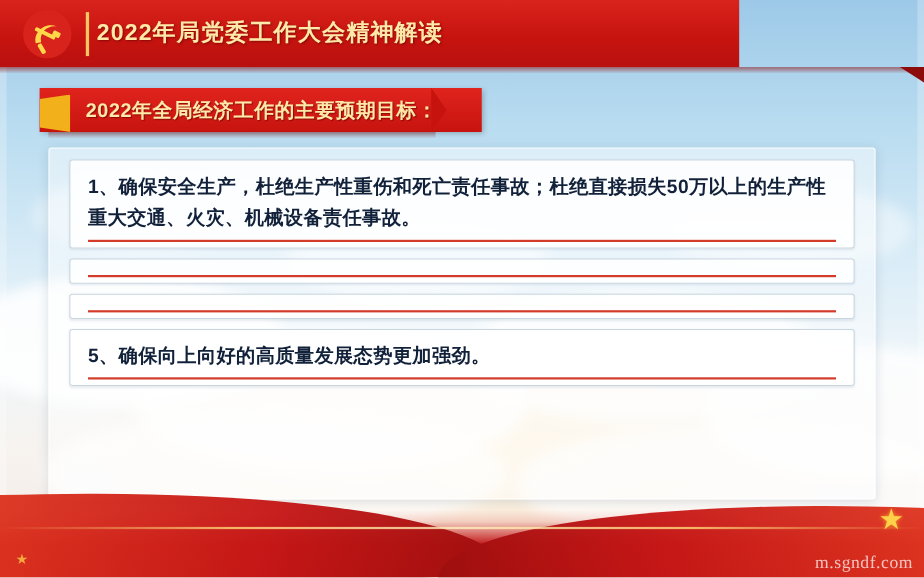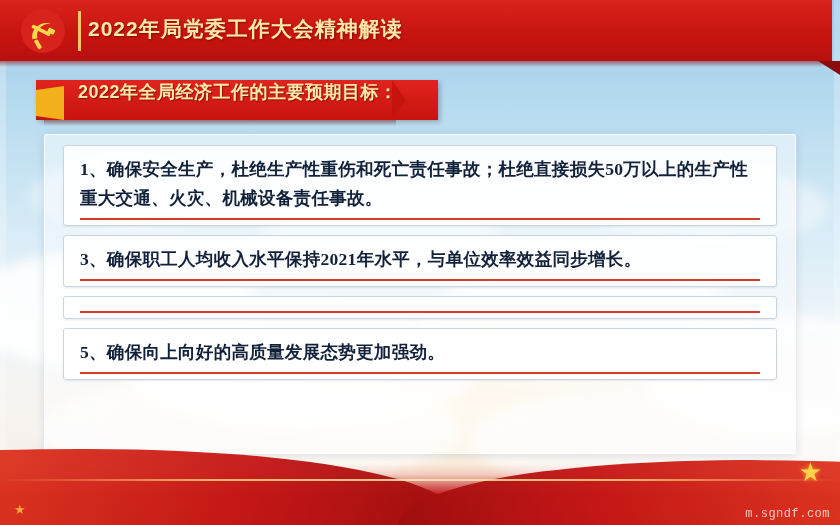--- a/index.html
+++ b/index.html
@@ -41,21 +41,21 @@
     width: 680px;
     height: 220px;
     background: radial-gradient(ellipse at center, rgba(255,245,225,.95) 0%, rgba(255,235,205,.45) 45%, rgba(255,235,205,0) 72%);
     pointer-events: none;
   }
 
   
   .header-bar {
     position: absolute;
     left: 0; top: 0;
-    width: 832px;
+    width: 672px;
     height: 61px;
     background: linear-gradient(180deg, #d9231d 0%, #c8140f 55%, #b81010 100%);
   }
   .header-bar:after {
     content: "";
     position: absolute;
     left: 0; bottom: -6px;
     width: 840px; height: 6px;
     background: linear-gradient(180deg, rgba(140,10,10,.55), rgba(140,10,10,0));
   }
@@ -90,21 +90,21 @@
   }
 
   
   .ribbon {
     position: absolute;
     left: 36px; top: 80px;
     height: 40px;
     background: linear-gradient(180deg, #e0241d 0%, #c7130e 100%);
     padding: 0 40px 0 42px;
     display: flex;
-    align-items: flex-start;
+    align-items: center;
     box-shadow: 2px 2px 5px rgba(0,0,0,.25);
   }
   .ribbon-text {
     font-size: 18px;
     font-weight: bold;
     color: #ffe9a8;
     letter-spacing: .5px;
     white-space: nowrap;
     text-shadow: 1px 1px 1px rgba(80,0,0,.55);
   }
@@ -152,21 +152,21 @@
     border-radius: 3px;
     box-shadow: 0 1px 2px rgba(70,100,130,.12);
     padding: 9px 16px 12px 16px;
     box-sizing: border-box;
   }
   .item-text {
     font-size: 17.5px;
     line-height: 29px;
     color: #12213a;
     letter-spacing: .3px;
-    font-family: Liberation Serif, serif;
+    font-family: Liberation Sans, sans-serif;
     font-weight: 600;
   }
   .underline {
     position: absolute;
     left: 16px;
     right: 16px;
     bottom: 5px;
     height: 2px;
     background: #d33b2a;
   }
@@ -214,24 +214,24 @@
   .star-small {
     position: absolute;
     left: 14px; bottom: 8px;
     color: #ffd24a;
     font-size: 13px;
     opacity: .75;
   }
   .watermark {
     position: absolute;
     right: 10px; bottom: 4px;
-    font-size: 12px;
+    font-size: 16px;
     color: rgba(255,255,255,.72);
     letter-spacing: .5px;
-    font-family: Liberation Mono, monospace;
+    font-family: Liberation Serif, serif;
   }
 
   
   .edge-left, .edge-right {
     position: absolute;
     top: 0; width: 6px; height: 525px;
     background: rgba(255,255,255,.25);
   }
   .edge-left { left: 0; }
   .edge-right { right: 0; }
@@ -283,21 +283,20 @@
 
   <div class="panel">
 
     <div class="item">
       <div class="item-text">1、确保安全生产，杜绝生产性重伤和死亡责任事故；杜绝直接损失50万以上的生产性重大交通、火灾、机械设备责任事故。</div>
       <div class="underline"></div>
     </div>
 
 
     <div class="item">
-      <div class="item-text">3、确保职工人均收入水平保持2021年水平，与单位效率效益同步增长。</div>
       <div class="underline"></div>
     </div>
 
     <div class="item">
       <div class="underline"></div>
     </div>
 
     <div class="item">
       <div class="item-text">5、确保向上向好的高质量发展态势更加强劲。</div>
       <div class="underline"></div>

